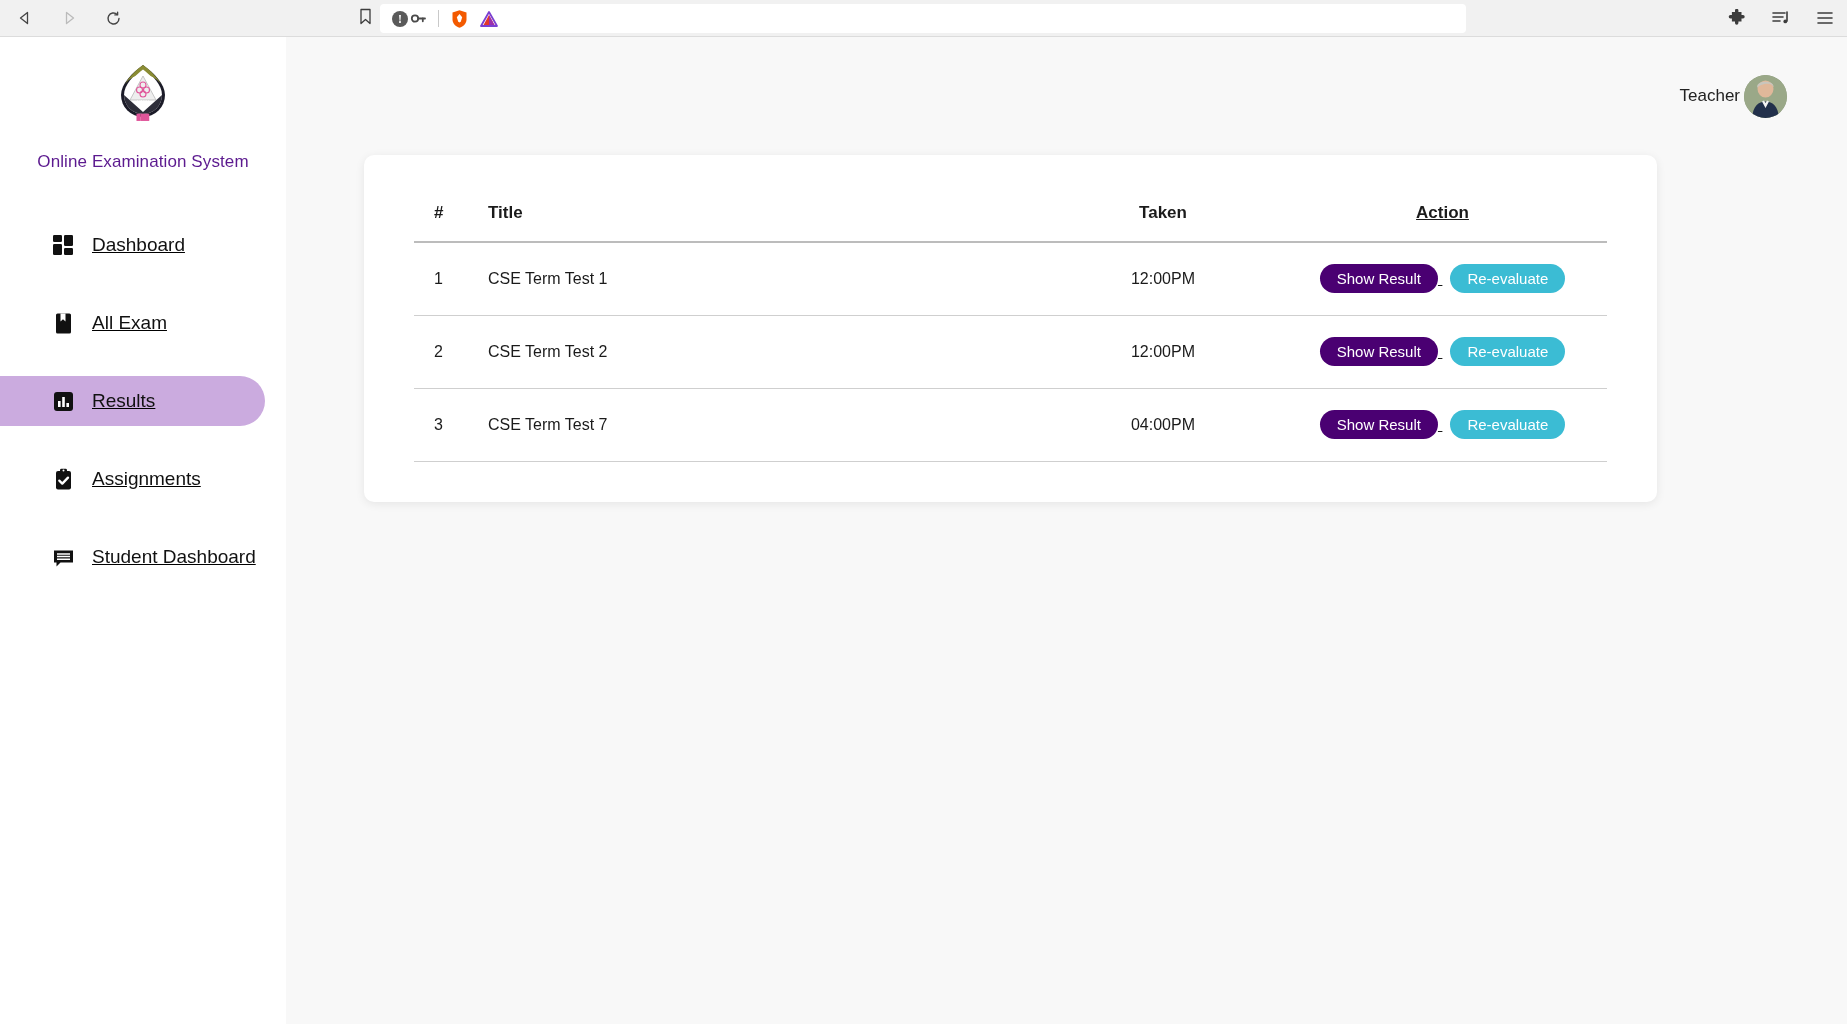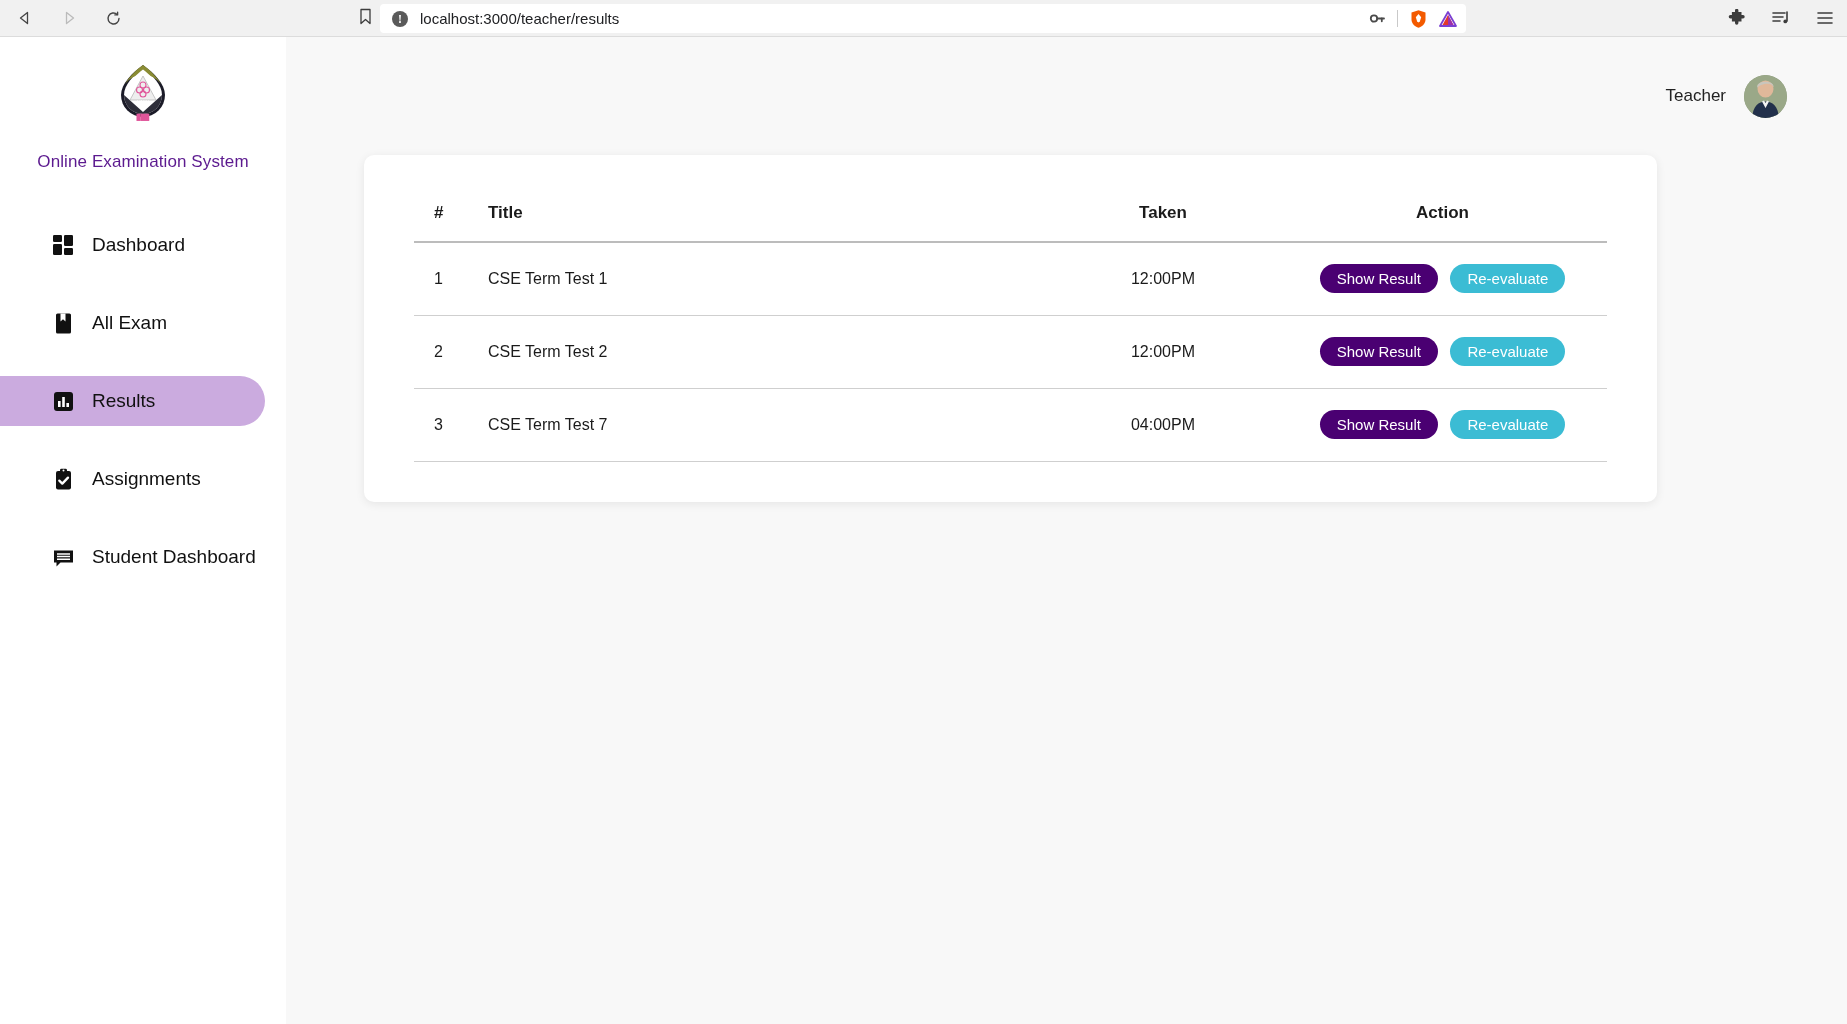--- a/index.html
+++ b/index.html
@@ -137,20 +137,21 @@
   }
   .nav-item {
     height: 50px;
     display: flex;
     align-items: center;
     padding-left: 52px;
     margin-bottom: 28px;
     border-radius: 0 28px 28px 0;
     width: 265px;
     cursor: pointer;
+    text-decoration: underline;
   }
   .nav-item.active { background: #cbabdf; }
   .nav-icon {
     width: 23px; height: 23px;
     flex: 0 0 23px;
     margin-right: 17px;
     display: flex; align-items: center; justify-content: center;
   }
   .nav-label {
     font-size: 19px;
@@ -167,21 +168,21 @@
   .topbar {
     height: 118px;
     display: flex;
     align-items: center;
     justify-content: flex-end;
     padding-right: 60px;
   }
   .user-chip {
     display: flex;
     align-items: center;
-    gap: 18px;
+    gap: 4px;
     cursor: pointer;
   }
   .user-name {
     font-size: 17px;
     color: #222222;
   }
   .avatar {
     width: 43px; height: 43px;
     border-radius: 50%;
     overflow: hidden;
@@ -206,21 +207,21 @@
     font-size: 17px;
     font-weight: bold;
     color: #1b1b1b;
     padding-bottom: 18px;
     border-bottom: 2px solid #bcbcbc;
     text-align: left;
   }
   th.col-num, td.col-num { width: 74px; text-align: left; padding-left: 20px;}
   th.col-title, td.col-title { width: 560px; }
   th.col-taken, td.col-taken { width: 230px; text-align: center; }
-  th.col-action, td.col-action { text-align: center; }
+  th.col-action, td.col-action { text-align: center; text-decoration: underline; }
 
   tbody td {
     font-size: 16px;
     color: #1b1b1b;
     height: 73px;
     border-bottom: 1px solid #cfcfcf;
     vertical-align: middle;
   }
   tbody tr:last-child td { border-bottom: 1px solid #cfcfcf; }
 
@@ -269,21 +270,20 @@
   <div class="bookmark-btn">
     <span>
       <svg width="15" height="17" viewBox="0 0 15 17">
           <path d="M3 1.5 H12 V15.5 L7.5 11.5 L3 15.5 Z" fill="none" stroke="#3c3c3c" stroke-width="1.3" stroke-linejoin="round"></path>
         </svg>
     </span>
   </div>
 
   <div class="url-bar">
     <div class="url-info-icon">!</div>
-    <div class="url-text">localhost:3000/teacher/results</div>
     <div class="url-right">
       <div class="icon-key">
         <svg width="19" height="19" viewBox="0 0 19 19">
           <circle cx="6" cy="9.5" r="3.2" fill="none" stroke="#4a4a4a" stroke-width="1.8"></circle>
           <path d="M9.2 9.5 H16" stroke="#4a4a4a" stroke-width="1.8" stroke-linecap="round"></path>
           <path d="M13.8 9.5 V12.3" stroke="#4a4a4a" stroke-width="1.8" stroke-linecap="round"></path>
         </svg>
       </div>
       <div class="url-divider"></div>
       <div class="icon-brave">

